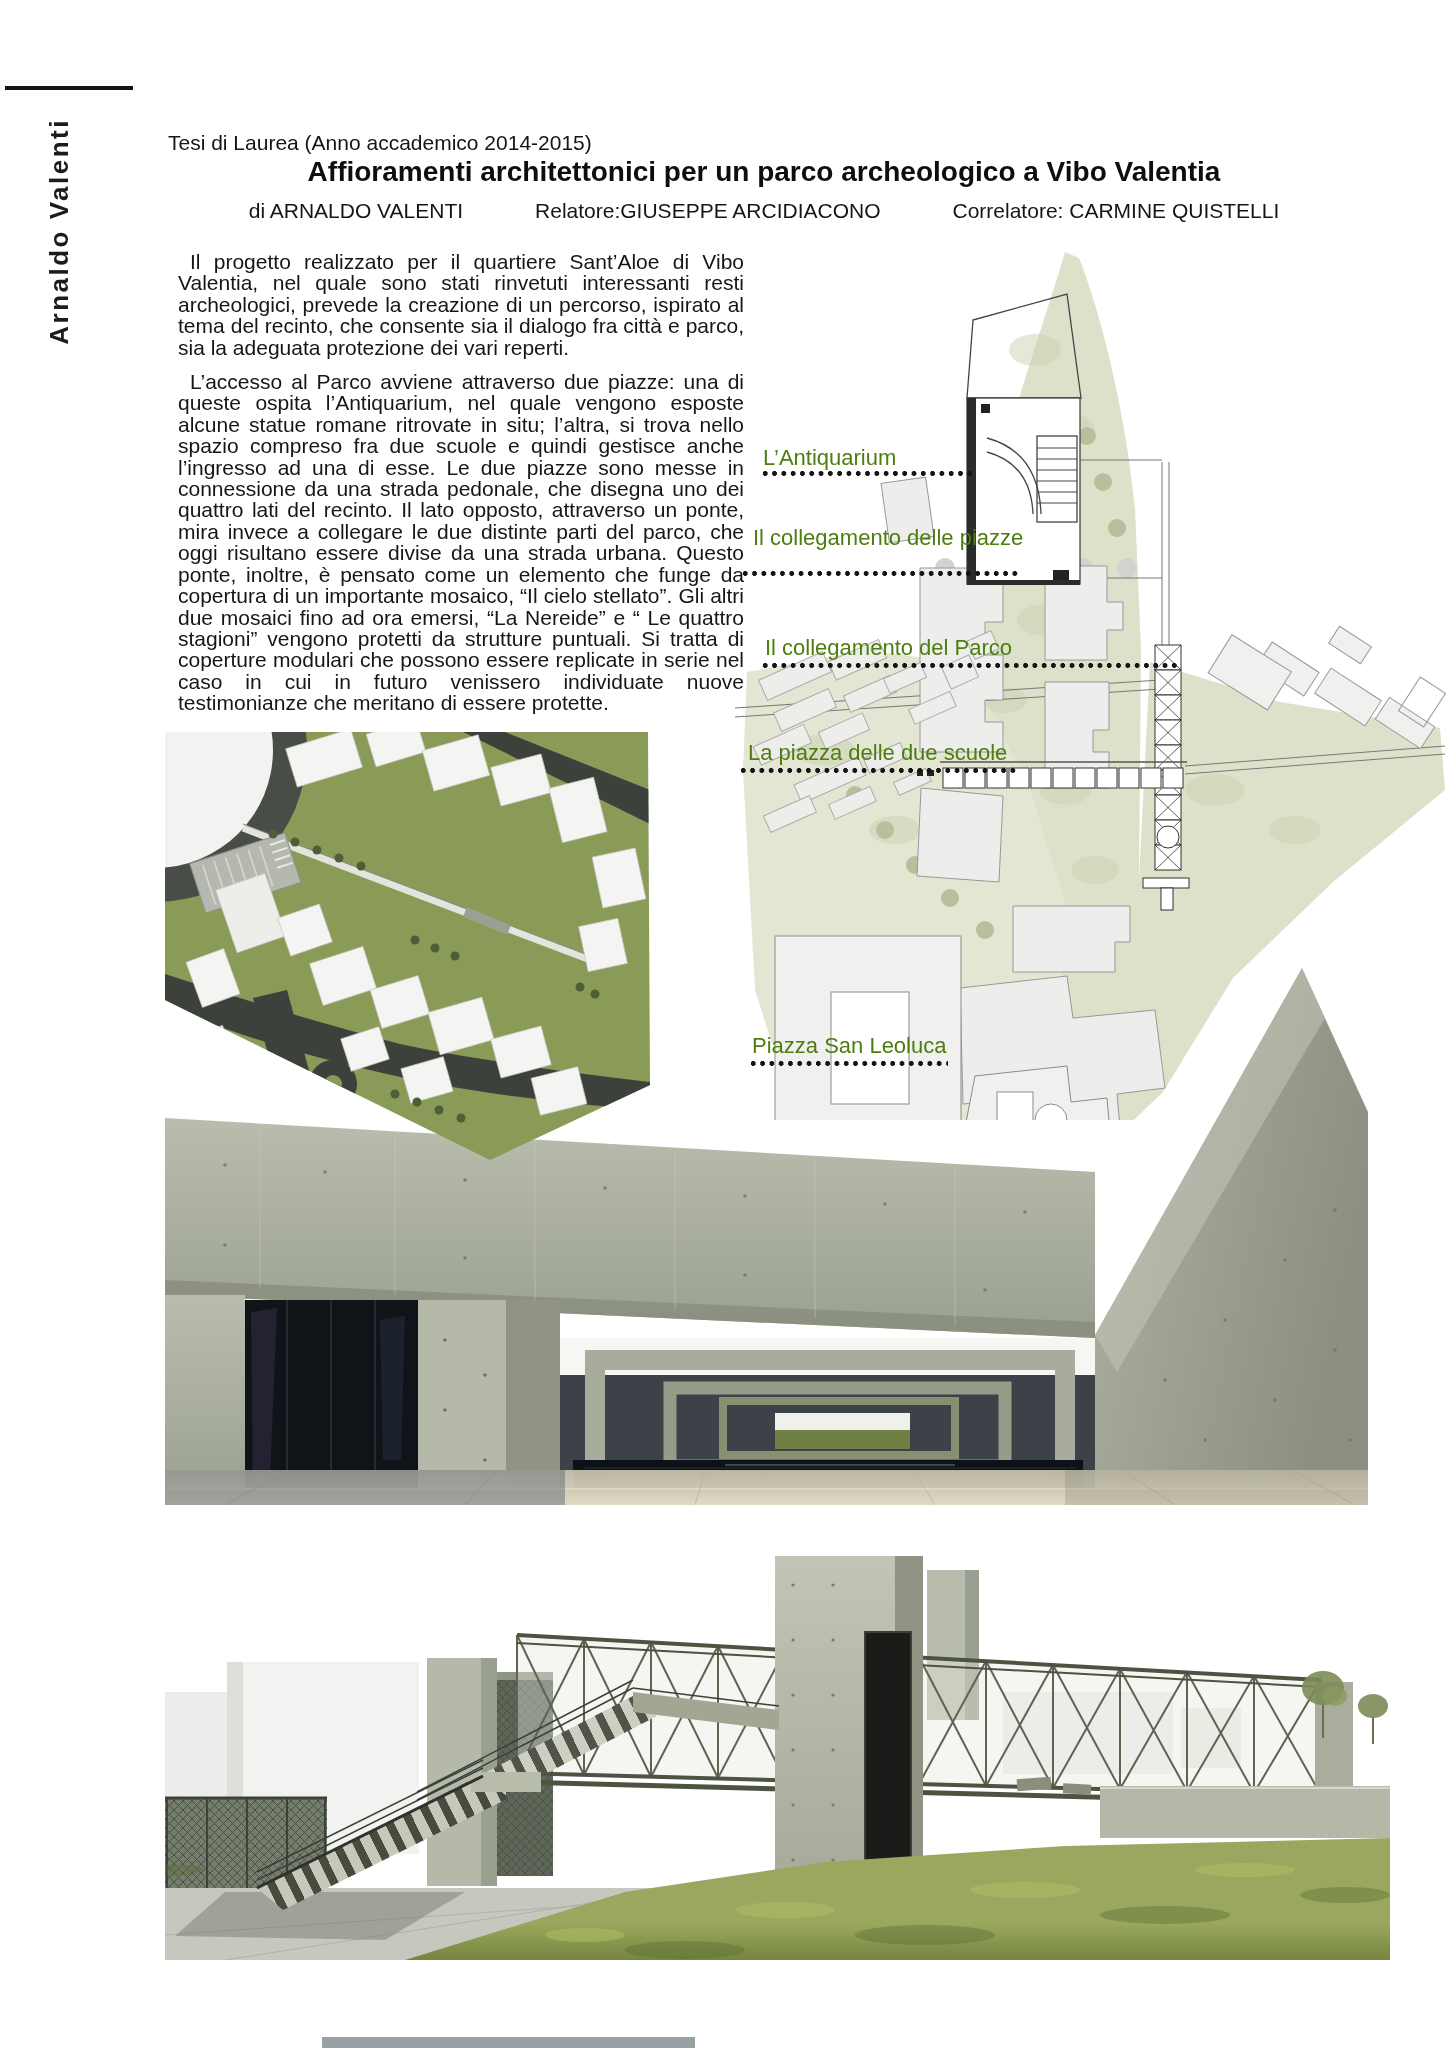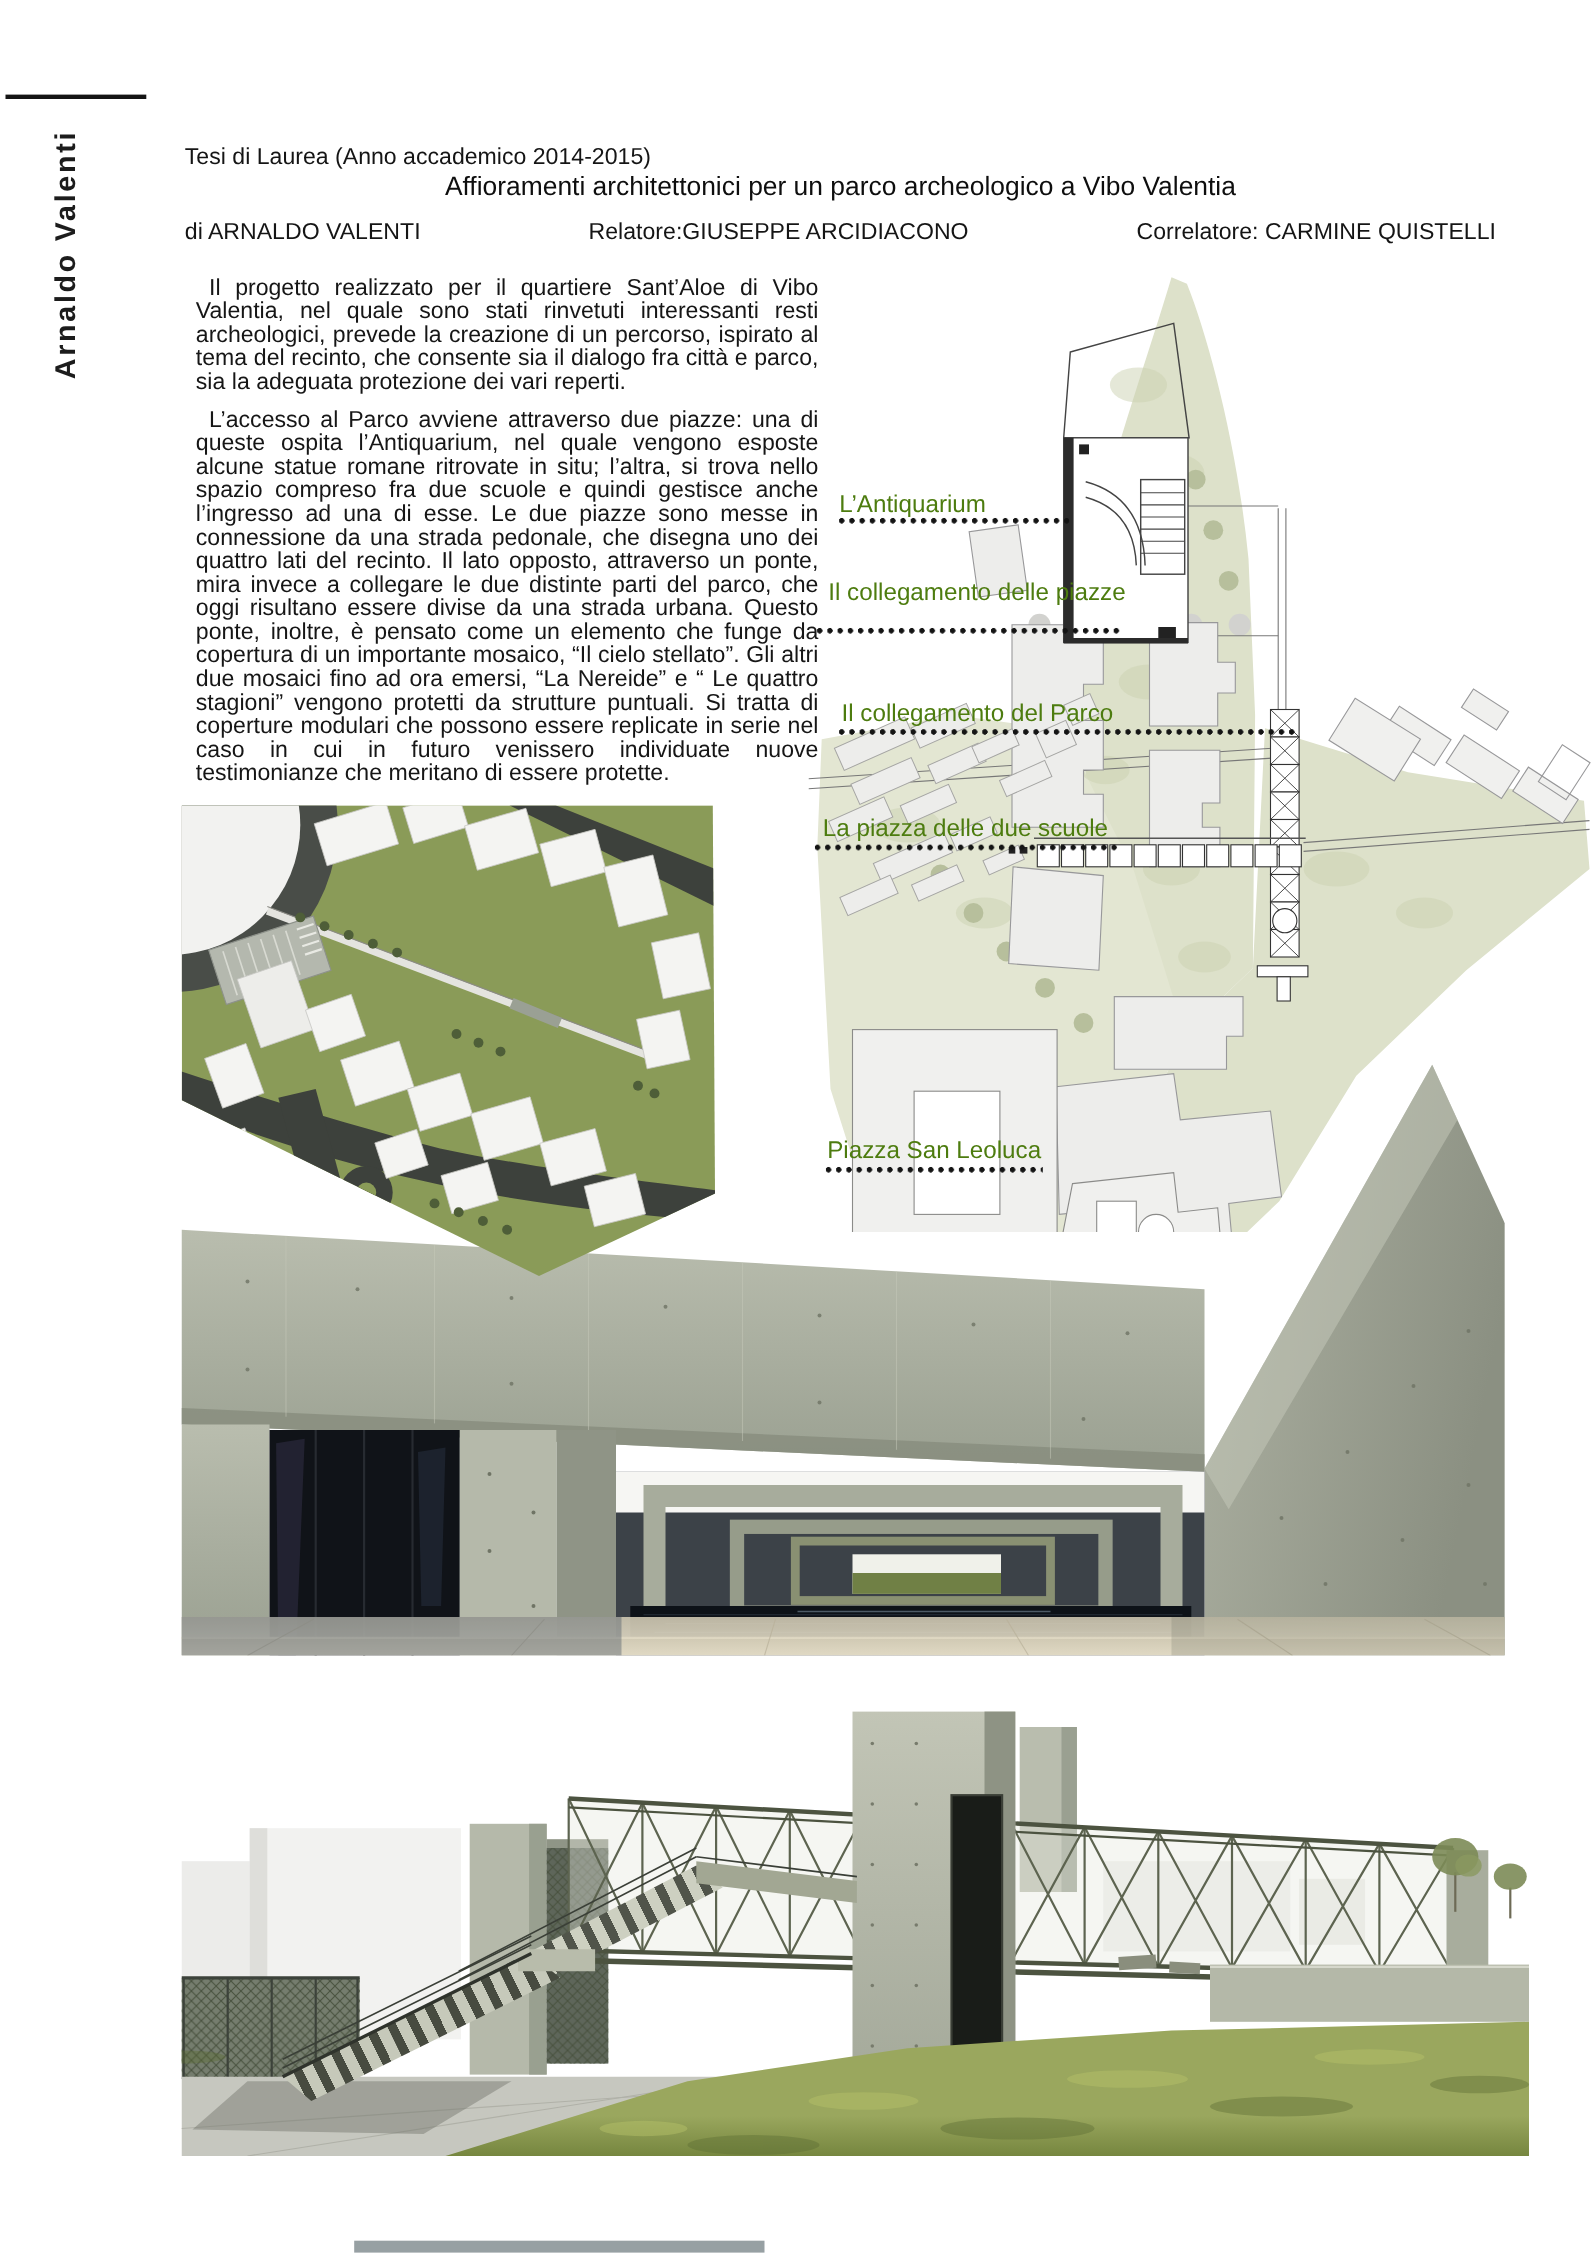--- a/index.html
+++ b/index.html
@@ -4,22 +4,22 @@
 <style>
   html,body{margin:0;padding:0}
   body{width:1447px;height:2048px;position:relative;background:#ffffff;
        font-family:"Liberation Sans",sans-serif;color:#111;overflow:hidden}
   .abs{position:absolute}
   #top-rule{left:5px;top:86px;width:128px;height:4px;background:#141414}
   #author-vert{left:44px;top:118px;writing-mode:vertical-rl;transform:rotate(180deg);
        font-size:26px;font-weight:bold;letter-spacing:2.5px;color:#1c1c1c}
   #hdr{left:168px;top:131px;width:1192px;display:flex;justify-content:space-between;
        font-size:21px;white-space:nowrap;color:#151515}
-  #page-title{left:168px;top:156px;width:1192px;text-align:center;font-size:24px;font-weight:normal;color:#0e0e0e}
-  #byline{left:168px;top:199px;width:1192px;display:flex;justify-content:space-between;gap:92px;
+  #page-title{left:168px;top:156px;width:1192px;text-align:center;font-size:28px;font-weight:bold;color:#0e0e0e}
+  #byline{left:168px;top:199px;width:1192px;display:flex;justify-content:center;gap:72px;
        font-size:21px;white-space:nowrap;color:#151515}
   #copy{left:178px;top:251px;width:566px;font-size:21px;line-height:21.4px;
        text-align:justify;color:#161616}
   #copy p{margin:0;text-indent:12px}
   #copy p + p{margin-top:13px}
   .maplabel{position:absolute;font-size:22px;color:#4d7c0f;white-space:nowrap}
   .dots{position:absolute;height:7px;background-repeat:repeat-x;
         background-image:radial-gradient(circle at 3.2px 3.4px,#141414 2.25px,rgba(0,0,0,0) 2.7px);
         background-size:9.3px 7px}
   svg{display:block}

